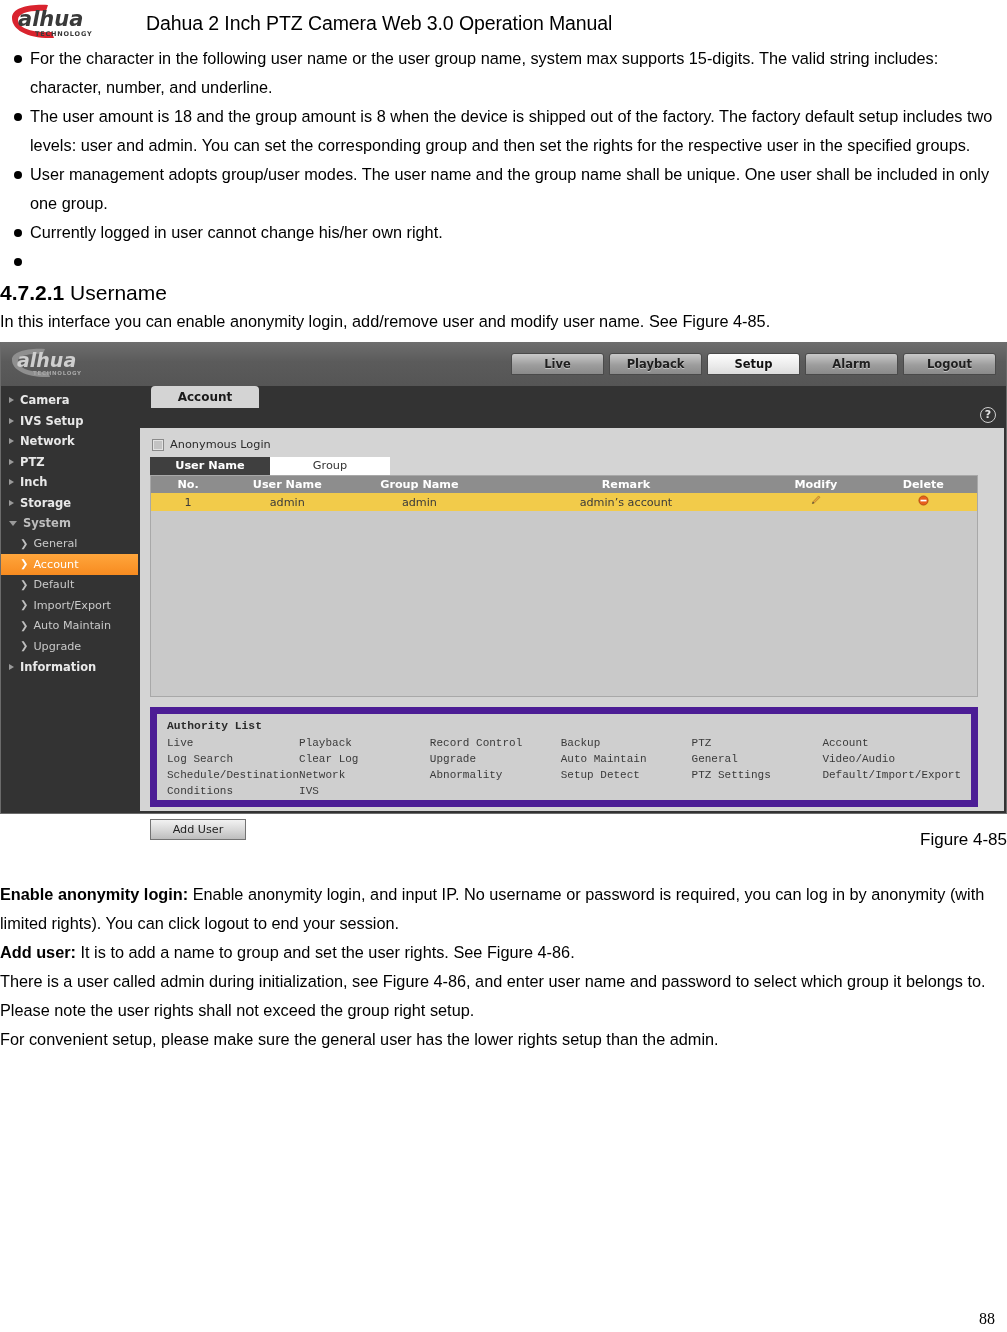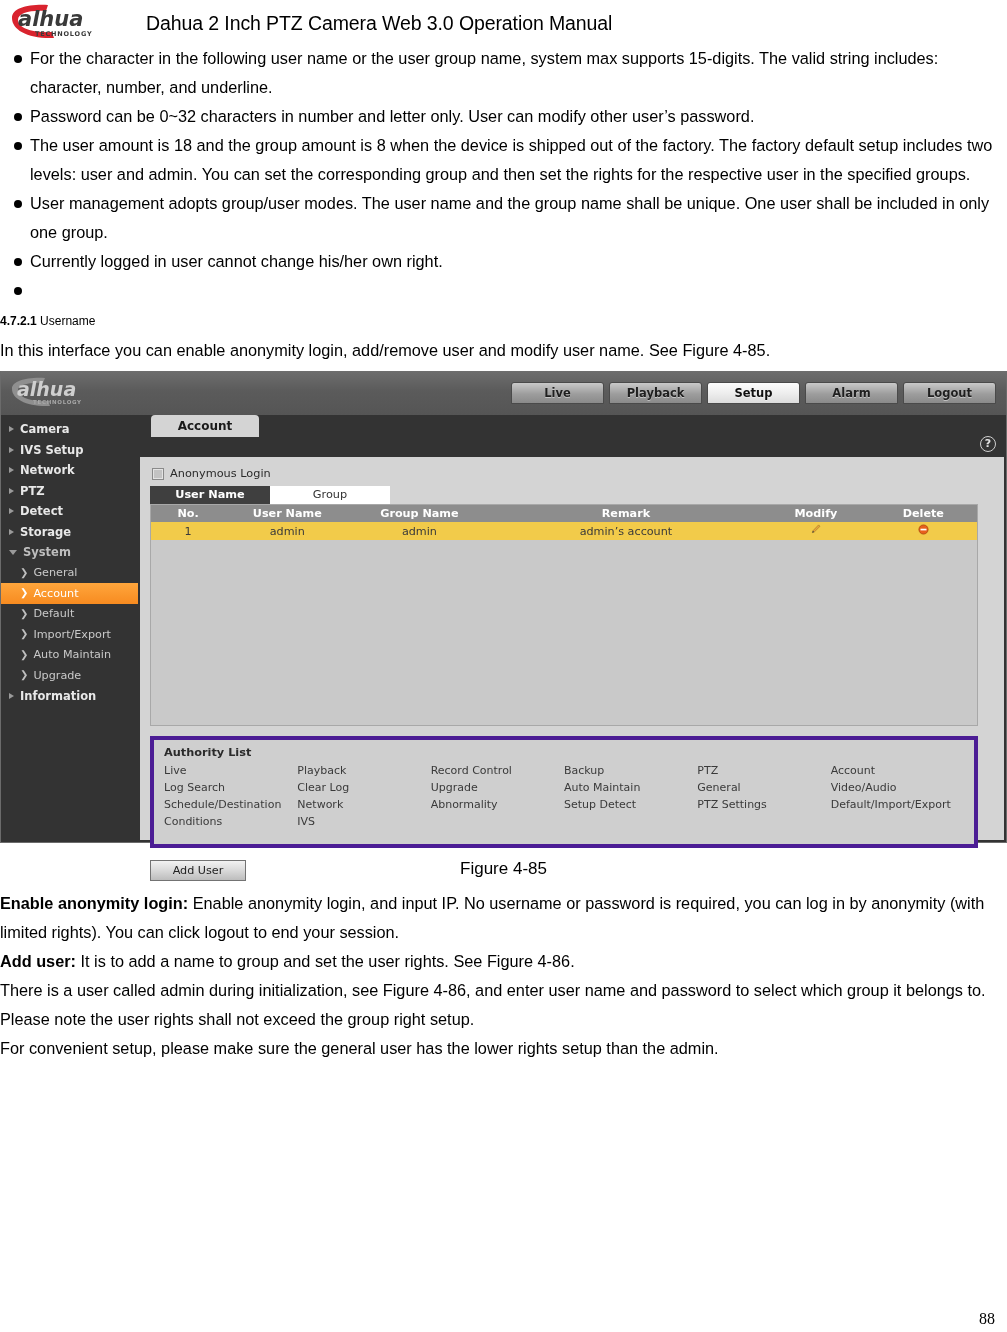--- a/index.html
+++ b/index.html
@@ -50,21 +50,21 @@
     top: 11px;
     width: 8px;
     height: 8px;
     background: #000;
     border-radius: 50%;
   }
   li.empty-bullet { height: 29px; }
 
   
   .heading-421 {
-    font-size: 12px;
+    font-size: 21px;
     line-height: 29px;
     margin-top: 2px;
   }
   .heading-421 b { font-weight: bold; }
   .para {
     font-size: 16.3px;
     line-height: 29px;
   }
 
   
@@ -276,25 +276,26 @@
     border: 1px solid #a8a8a8;
     background: #c9c9c9;
     height: 222px;
     overflow: hidden;
   }
   .icon-pencil { display:inline-block; }
   .icon-del { display:inline-block; }
 
   
   .auth-box {
-    border: 4px solid #4c1d95;
+    border: 7px solid #4c1d95;
     background: #cfcfcf;
     margin-top: 10px;
     padding: 6px 10px 10px 10px;
-    height: 112px;
+    height: 100px;
+    font-family: Liberation Mono, monospace;
   }
   .auth-title {
     font-size: 11.3px;
     font-weight: bold;
     color: #2b2b2b;
     margin-bottom: 5px;
   }
   .auth-grid {
     display: grid;
     grid-template-columns: repeat(6, 1fr);
@@ -308,24 +309,24 @@
     height: 21px;
     line-height: 19px;
     text-align: center;
     font-size: 11.2px;
     color: #222;
     background: linear-gradient(180deg,#f2f2f2 0%,#d9d9d9 50%,#bdbdbd 100%);
     border: 1px solid #737373;
   }
 
   .fig-caption {
-    text-align: center;
+    text-align: right;
     font-size: 17px;
     margin-top: 16px;
-    margin-bottom: 10px;
+    margin-bottom: 30px;
   }
 
   .tail { font-size: 16.3px; line-height: 29px; }
   .tail b { font-weight: bold; }
   .page-no {
     position: absolute;
     right: 12px;
     bottom: 4px;
     font-family: "Liberation Serif", serif;
     font-size: 16px;
@@ -340,21 +341,20 @@
       <path d="M4 14 C4 4, 20 0, 40 1 L38 7 C22 6, 10 9, 10 16 C10 24, 24 29, 44 28 L46 34 C20 35, 4 26, 4 14 Z" fill="#d9232e"></path>
       <text x="10" y="22" font-family="DejaVu Sans, sans-serif" font-size="21" font-weight="bold" font-style="italic" fill="#3a3a3a">alhua</text>
       <text x="27" y="32" font-family="DejaVu Sans, sans-serif" font-size="6.5" font-weight="bold" letter-spacing="0.8" fill="#3a3a3a">TECHNOLOGY</text>
     </svg>
   </div>
   <div class="doc-title">Dahua 2 Inch PTZ Camera Web 3.0 Operation Manual</div>
 </div>
 
 <ul class="bullets">
   <li>For the character in the following user name or the user group name, system max supports 15-digits. The valid string includes: character, number, and underline.</li>
-  <li>Password can be 0~32 characters in number and letter only. User can modify other user’s password.</li>
   <li>The user amount is 18 and the group amount is 8 when the device is shipped out of the factory. The factory default setup includes two levels: user and admin. You can set the corresponding group and then set the rights for the respective user in the specified groups.</li>
   <li>User management adopts group/user modes. The user name and the group name shall be unique. One user shall be included in only one group.</li>
   <li>Currently logged in user cannot change his/her own right.</li>
   <li class="empty-bullet"></li>
 </ul>
 
 <div class="heading-421">
   <b>4.7.2.1</b>
   <span>Username</span>
 </div>
@@ -394,21 +394,21 @@
         <div class="menu-top">
           <span class="tri"></span>
           <span>Network</span>
         </div>
         <div class="menu-top">
           <span class="tri"></span>
           <span>PTZ</span>
         </div>
         <div class="menu-top">
           <span class="tri"></span>
-          <span>Detect</span>
+          <span>Inch</span>
         </div>
         <div class="menu-top">
           <span class="tri"></span>
           <span>Storage</span>
         </div>
         <div class="menu-top open">
           <span class="tri"></span>
           <span>System</span>
         </div>
         <div class="menu-sub">

